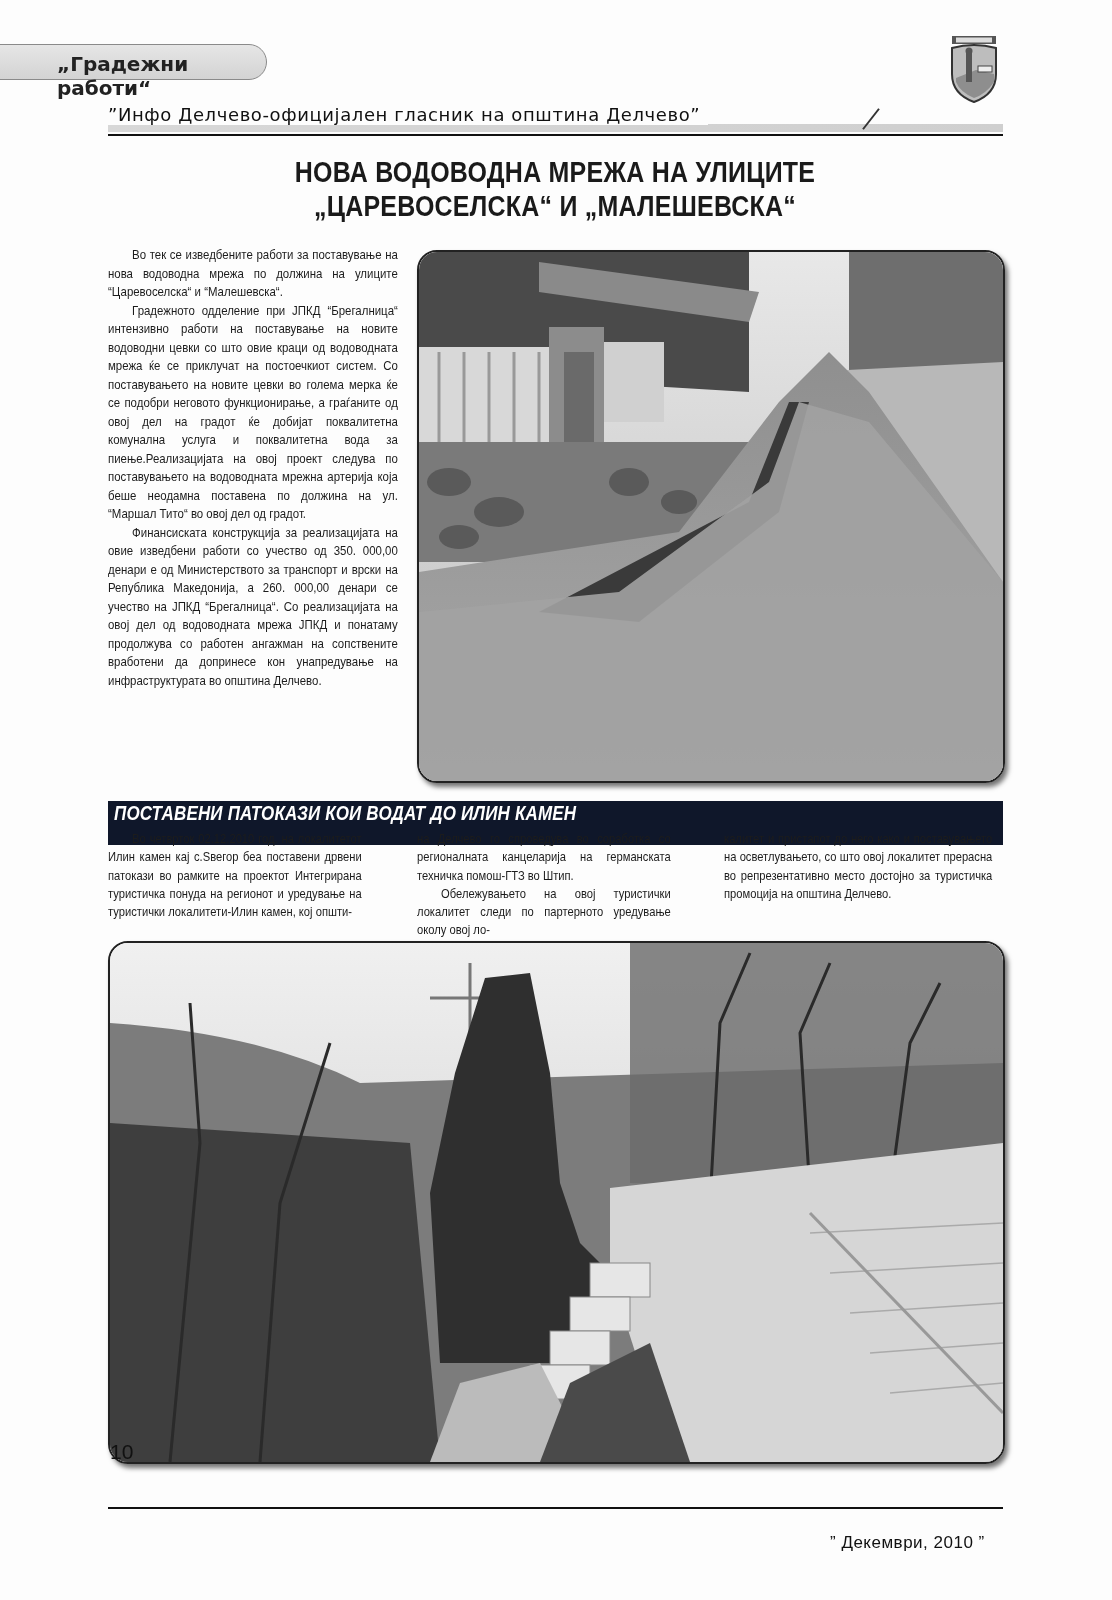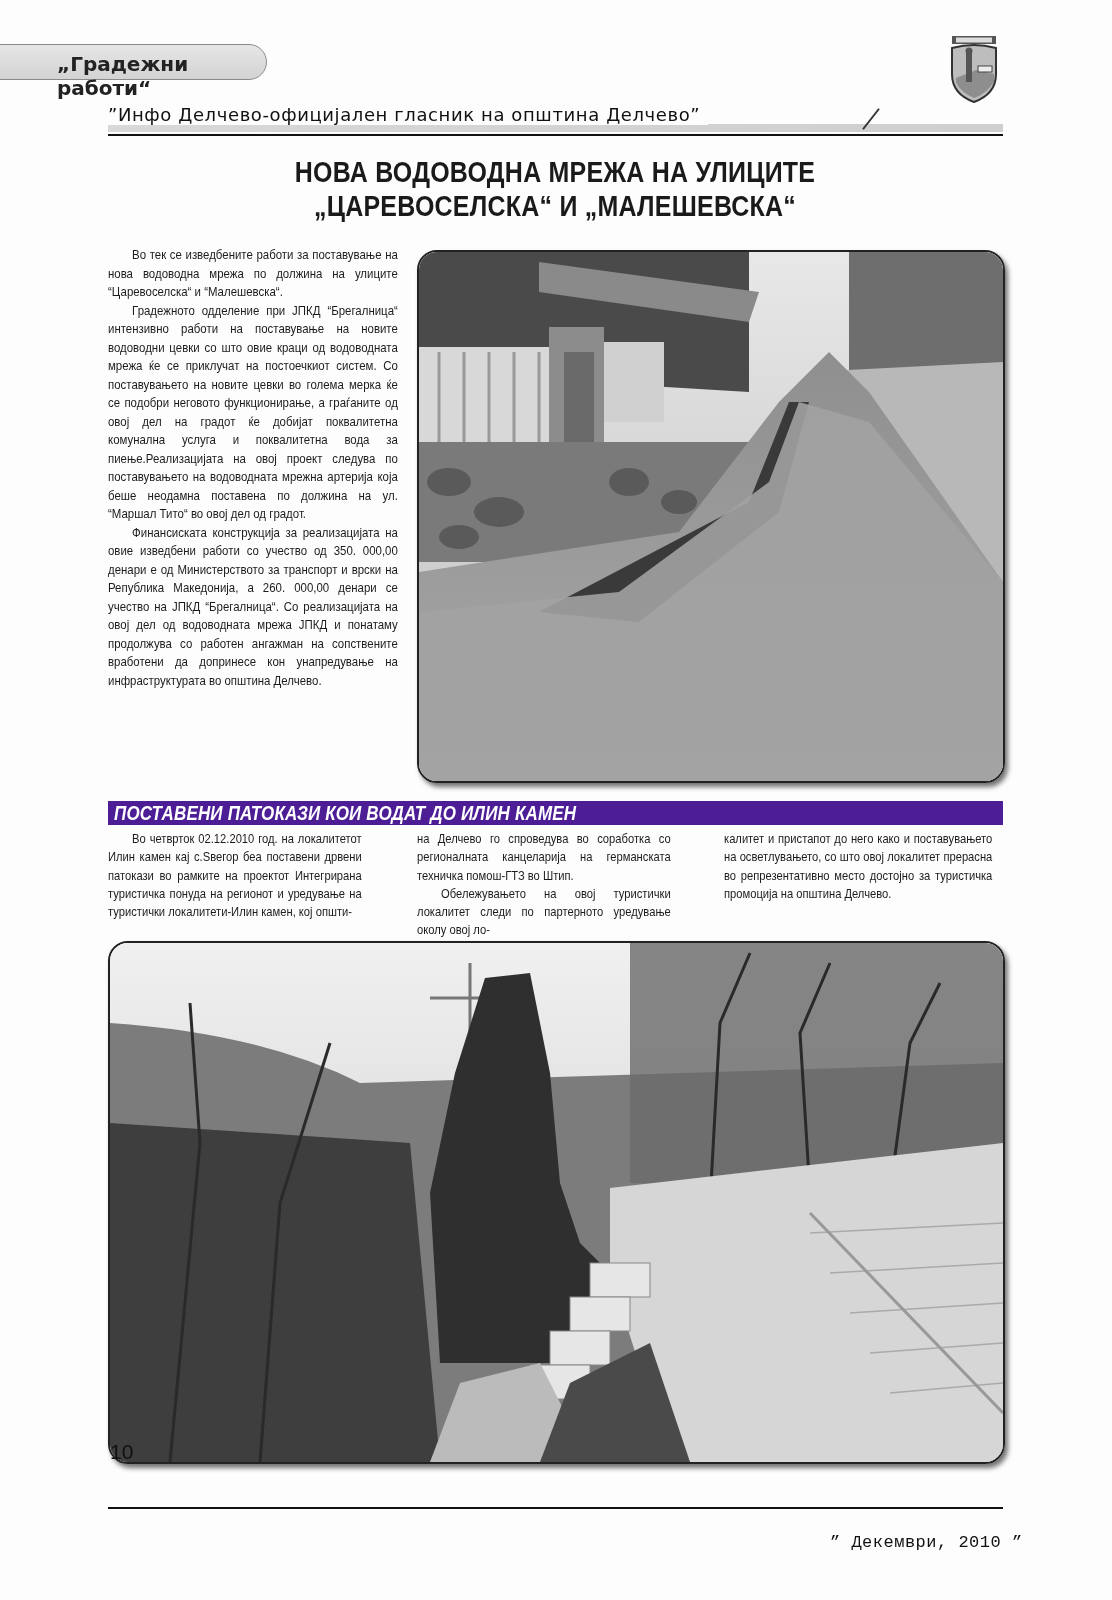--- a/index.html
+++ b/index.html
@@ -52,35 +52,35 @@
     .col p { margin: 0; text-indent: 28px; }
     .col1 { left: 108px; top: 246px; width: 337px; }
     .photo {
       position: absolute; border-radius: 20px; overflow: hidden;
       border: 2px solid #222; box-shadow: 3px 4px 5px rgba(0,0,0,0.55);
     }
     .photo1 { left: 417px; top: 250px; width: 584px; height: 529px; }
     .photo2 { left: 108px; top: 941px; width: 893px; height: 519px; }
     .photo svg { width: 100%; height: 100%; display: block; }
     .banner {
-      position: absolute; left: 108px; top: 801px; width: 895px; height: 24px;
-      background: #4c1d95;
+      position: absolute; left: 108px; top: 801px; width: 895px; height: 44px;
+      background: #0f172a;
     }
     .banner span {
       position: absolute; left: 6px; top: 1px; color: #fff; font-style: italic; font-weight: bold;
       font-size: 20px; font-family: "Liberation Sans", sans-serif; transform: scaleX(0.85);
       transform-origin: left top; white-space: nowrap; letter-spacing: 0.2px;
     }
     .col2a { left: 108px; top: 830px; width: 295px; }
     .col2b { left: 417px; top: 830px; width: 295px; }
     .col2c { left: 724px; top: 830px; width: 312px; }
     .col.small { font-size: 13px; line-height: 18.3px; }
     .footer-rule { position: absolute; left: 108px; top: 1507px; width: 895px; height: 2px; background: #111; }
     .page-num { position: absolute; left: 110px; top: 1440px; font-family: Liberation Sans, sans-serif; font-size: 21px; color: #111; }
-    .issue-date { position: absolute; left: 830px; top: 1533px; font-family: Liberation Mono, monospace; font-size: 17px; color: #111; letter-spacing: 0.5px; }
+    .issue-date { position: absolute; left: 830px; top: 1533px; font-family: Liberation Sans, sans-serif; font-size: 17px; color: #111; letter-spacing: 0.5px; }
   </style>
 </head>
 <body>
 
 <div class="section-tab">
   <span>„Градежни работи“</span>
 </div>
 
 <div class="crest">
   <svg viewBox="0 0 56 70" width="56" height="70">

